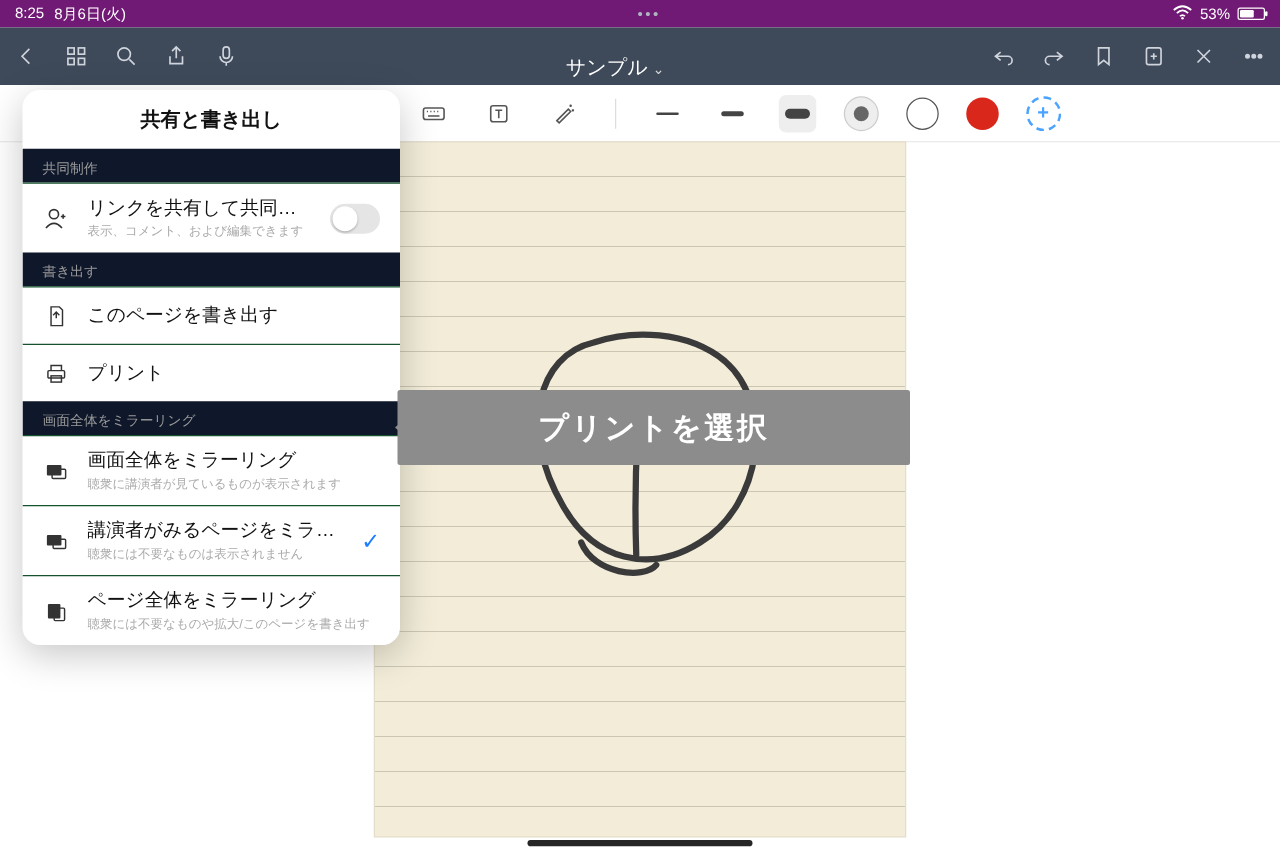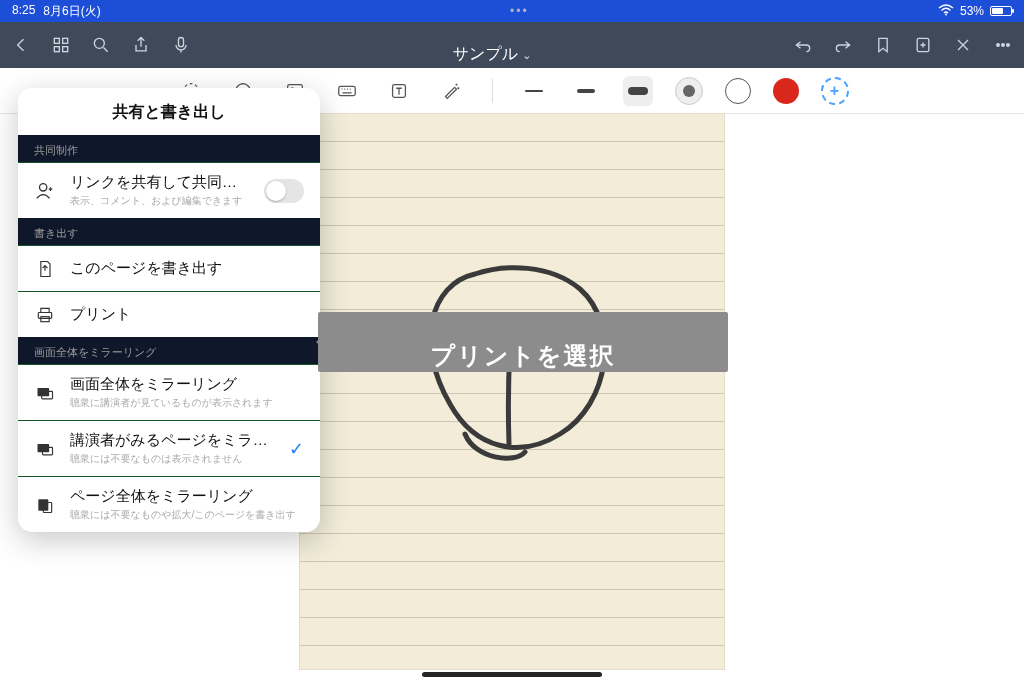--- a/index.html
+++ b/index.html
@@ -3,21 +3,21 @@
 <meta charset="utf-8">
 <style>
   * { box-sizing: border-box; margin: 0; padding: 0; }
   body {
     width: 1024px; height: 683px;
     font-family: -apple-system, "Hiragino Sans", "Hiragino Kaku Gothic ProN", sans-serif;
     background: #fff; overflow: hidden; position: relative;
   }
   
   .statusbar {
-    height: 22px; background: #1d4ed8; color: #fff;
+    height: 22px; background: #701a75; color: #fff;
     display: flex; align-items: center; padding: 0 12px; font-size: 12px;
   }
   .statusbar .left { flex: 0 0 auto; display:flex; gap:8px;}
   .statusbar .center { flex: 1; text-align: center; color:#aeb5c1;}
   .statusbar .right { flex: 0 0 auto; display:flex; align-items:center; gap:6px;}
   .dots { letter-spacing:2px; }
   .battery { display:inline-block; width:22px; height:10px; border:1px solid #fff; border-radius:2px; position:relative;}
   .battery::after{content:"";position:absolute;right:-3px;top:2px;width:2px;height:4px;background:#fff;border-radius:1px;}
   .battery .lvl{position:absolute;left:1px;top:1px;bottom:1px;width:53%;background:#fff;border-radius:1px;}
   
@@ -56,21 +56,21 @@
       to bottom,
       #f2ecd9 0px, #f2ecd9 27px,
       #ccc6b4 27px, #ccc6b4 28px
     );
     box-shadow: 0 0 0 1px #e3ddc9;
   }
   .ink{position:absolute;inset:0;}
   .home-indicator{position:absolute;bottom:6px;left:50%;transform:translateX(-50%);width:180px;height:5px;background:#000;border-radius:3px;opacity:.85;}
   
   .popover{
-    position:absolute; left:18px; top:88px; width:302px;
+    position:absolute; left:18px; top:72px; width:302px;
     background:#fff; border-radius:14px; box-shadow:0 8px 30px rgba(0,0,0,.22);
     overflow:hidden; z-index:10;
   }
   .popover::before{
     content:""; position:absolute; top:-8px; left:122px;
     border:9px solid transparent; border-bottom-color:#fff;
   }
   .pop-title{text-align:center;font-weight:600;font-size:16px;padding:14px 0 12px;color:#111;}
   .pop-section{font-size:11px;color:#9a9a9a;padding:8px 16px 4px;background:#0f172a;}
   .pop-row{
@@ -82,21 +82,21 @@
   .pop-icon svg{stroke:#333;fill:none;stroke-width:1.4;}
   .pop-text{flex:1;min-width:0;}
   .pop-label{font-size:15px;color:#111;white-space:nowrap;overflow:hidden;text-overflow:ellipsis;}
   .pop-sub{font-size:10px;color:#aaa;margin-top:2px;white-space:nowrap;overflow:hidden;text-overflow:ellipsis;}
   .toggle{width:40px;height:24px;background:#e5e5e5;border-radius:12px;position:relative;}
   .toggle .knob{position:absolute;width:20px;height:20px;background:#fff;border-radius:50%;top:2px;left:2px;box-shadow:0 1px 2px rgba(0,0,0,.25);}
   .check{color:#1f7dff;font-size:18px;}
   
   .annotation{
     position:absolute; left:318px; top:312px; width:410px; height:60px;
-    background:#8c8c8c; color:#fff; display:flex; align-items:flex-end; justify-content:center;
+    background:#8c8c8c; color:#fff; display:flex; align-items:center; justify-content:center;
     font-size:24px; font-weight:800; letter-spacing:2px; z-index:20; border-radius:2px;
     font-family:"Hiragino Kaku Gothic ProN", sans-serif;
   }
   .annotation::before{
     content:""; position:absolute; left:-16px; top:50%; transform:translateY(-50%);
     border:14px solid transparent; border-right-color:#8c8c8c; border-right-width:16px;
   }
 </style>
 </head>
 <body>

